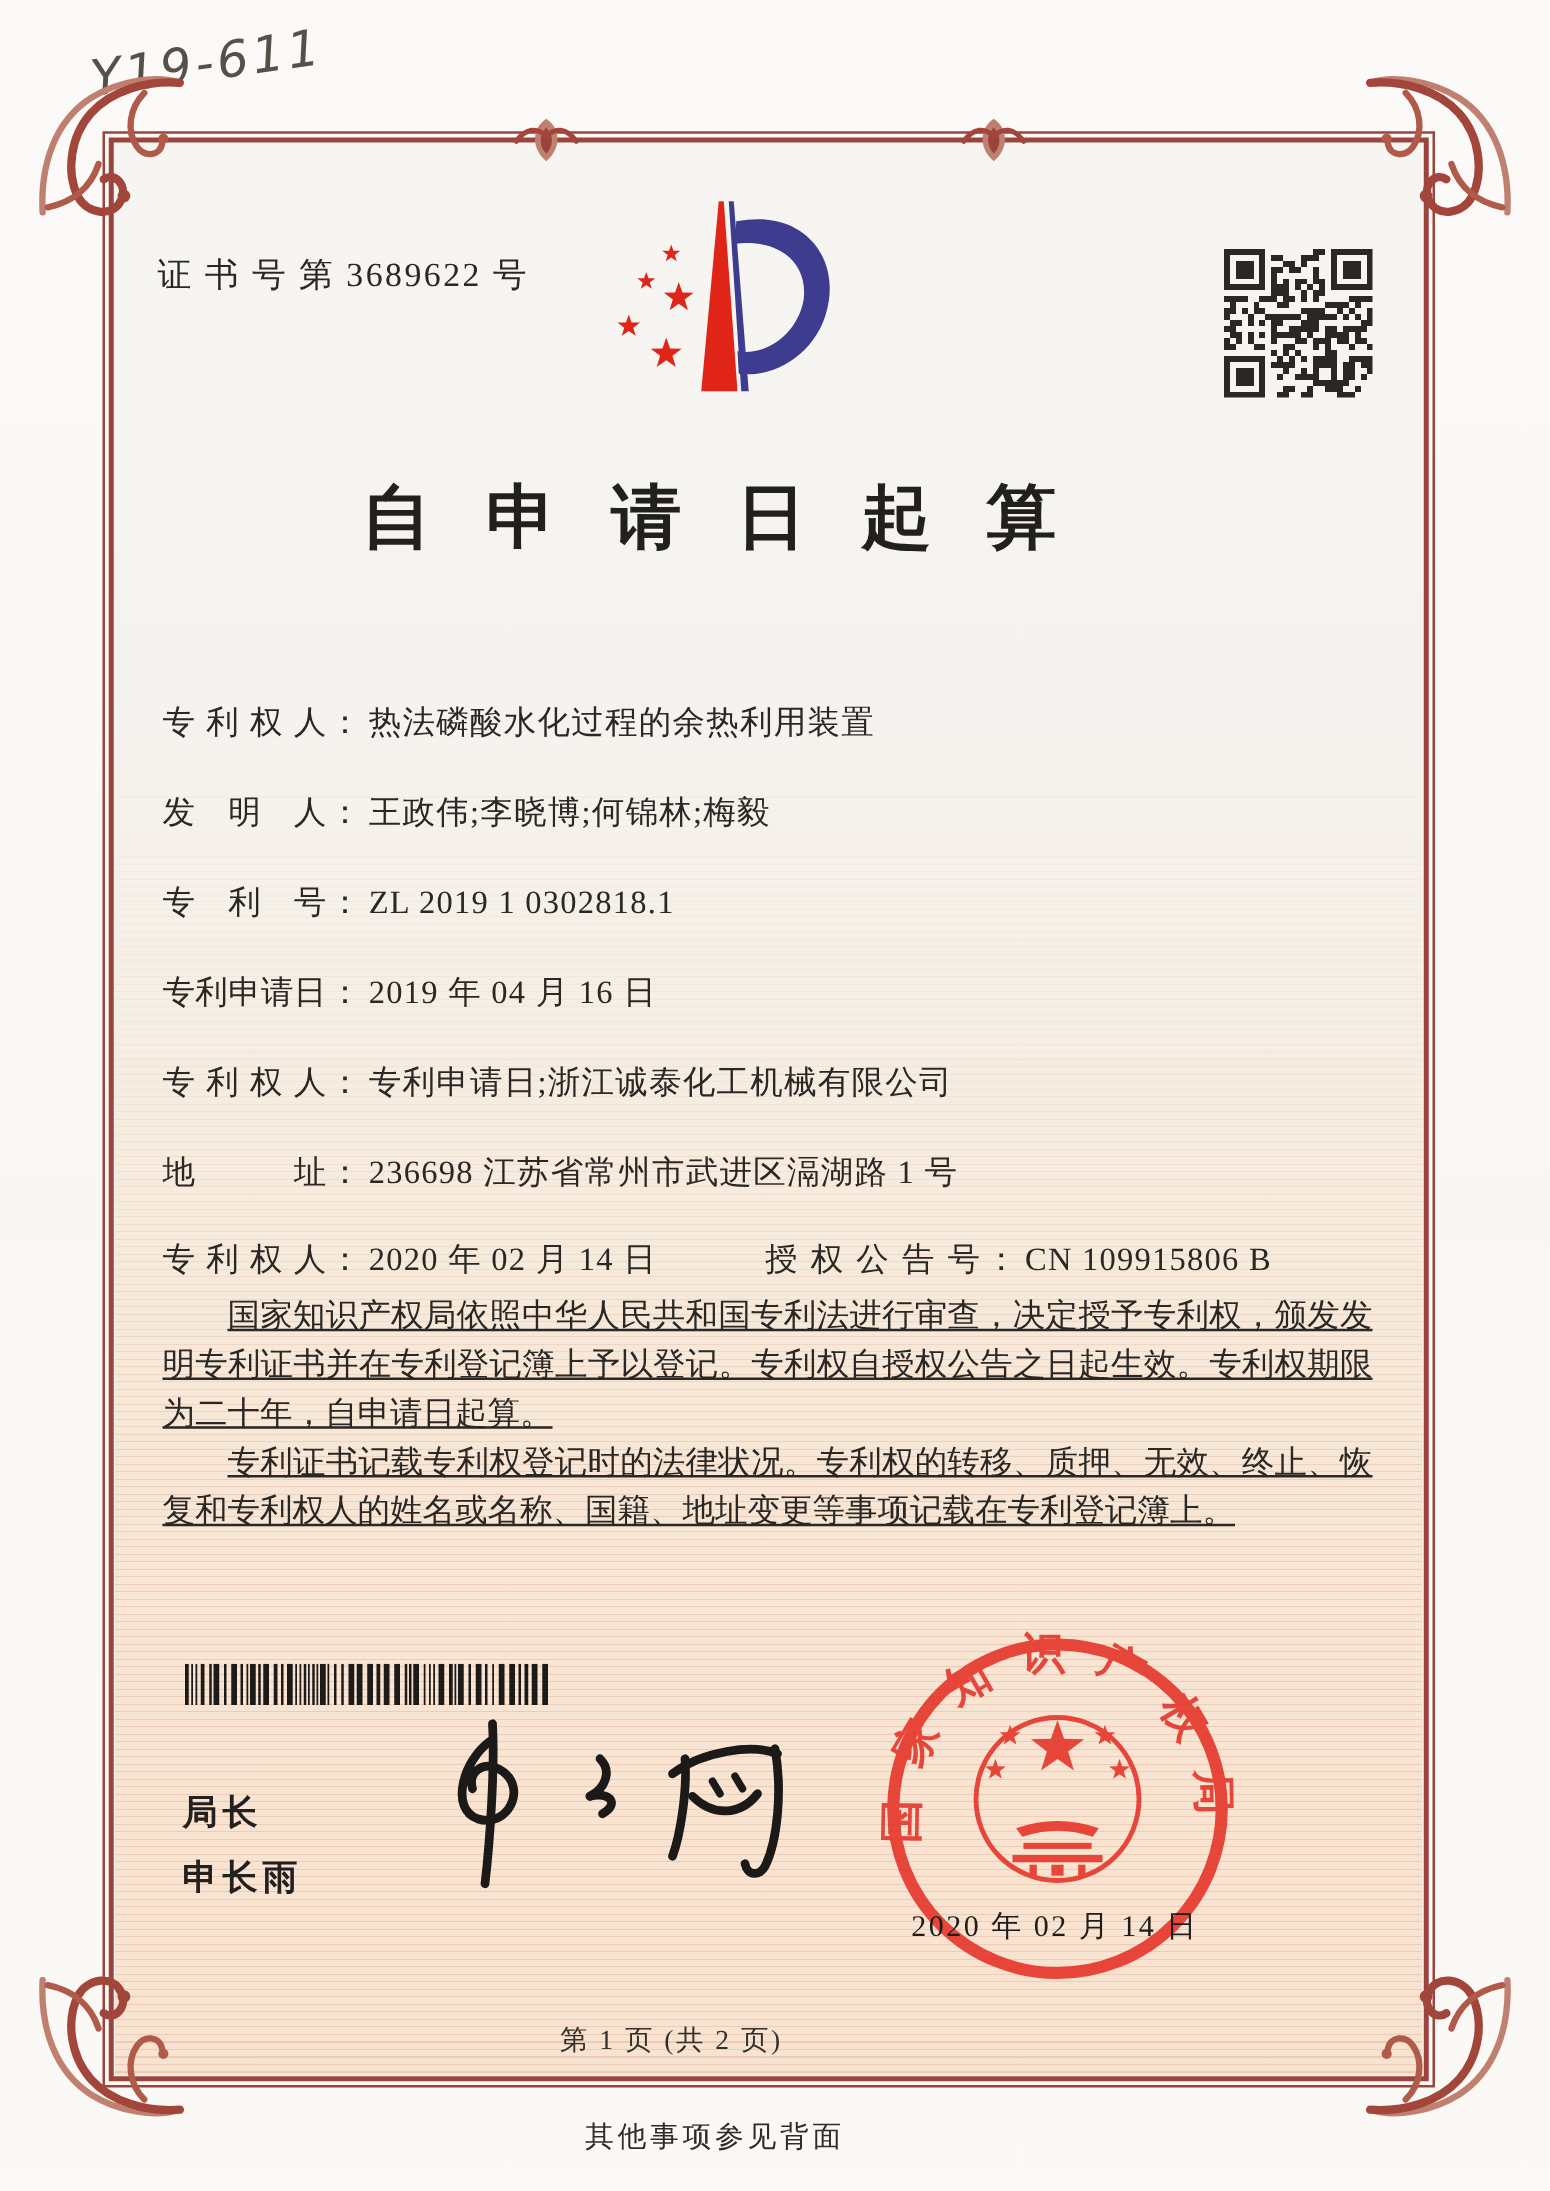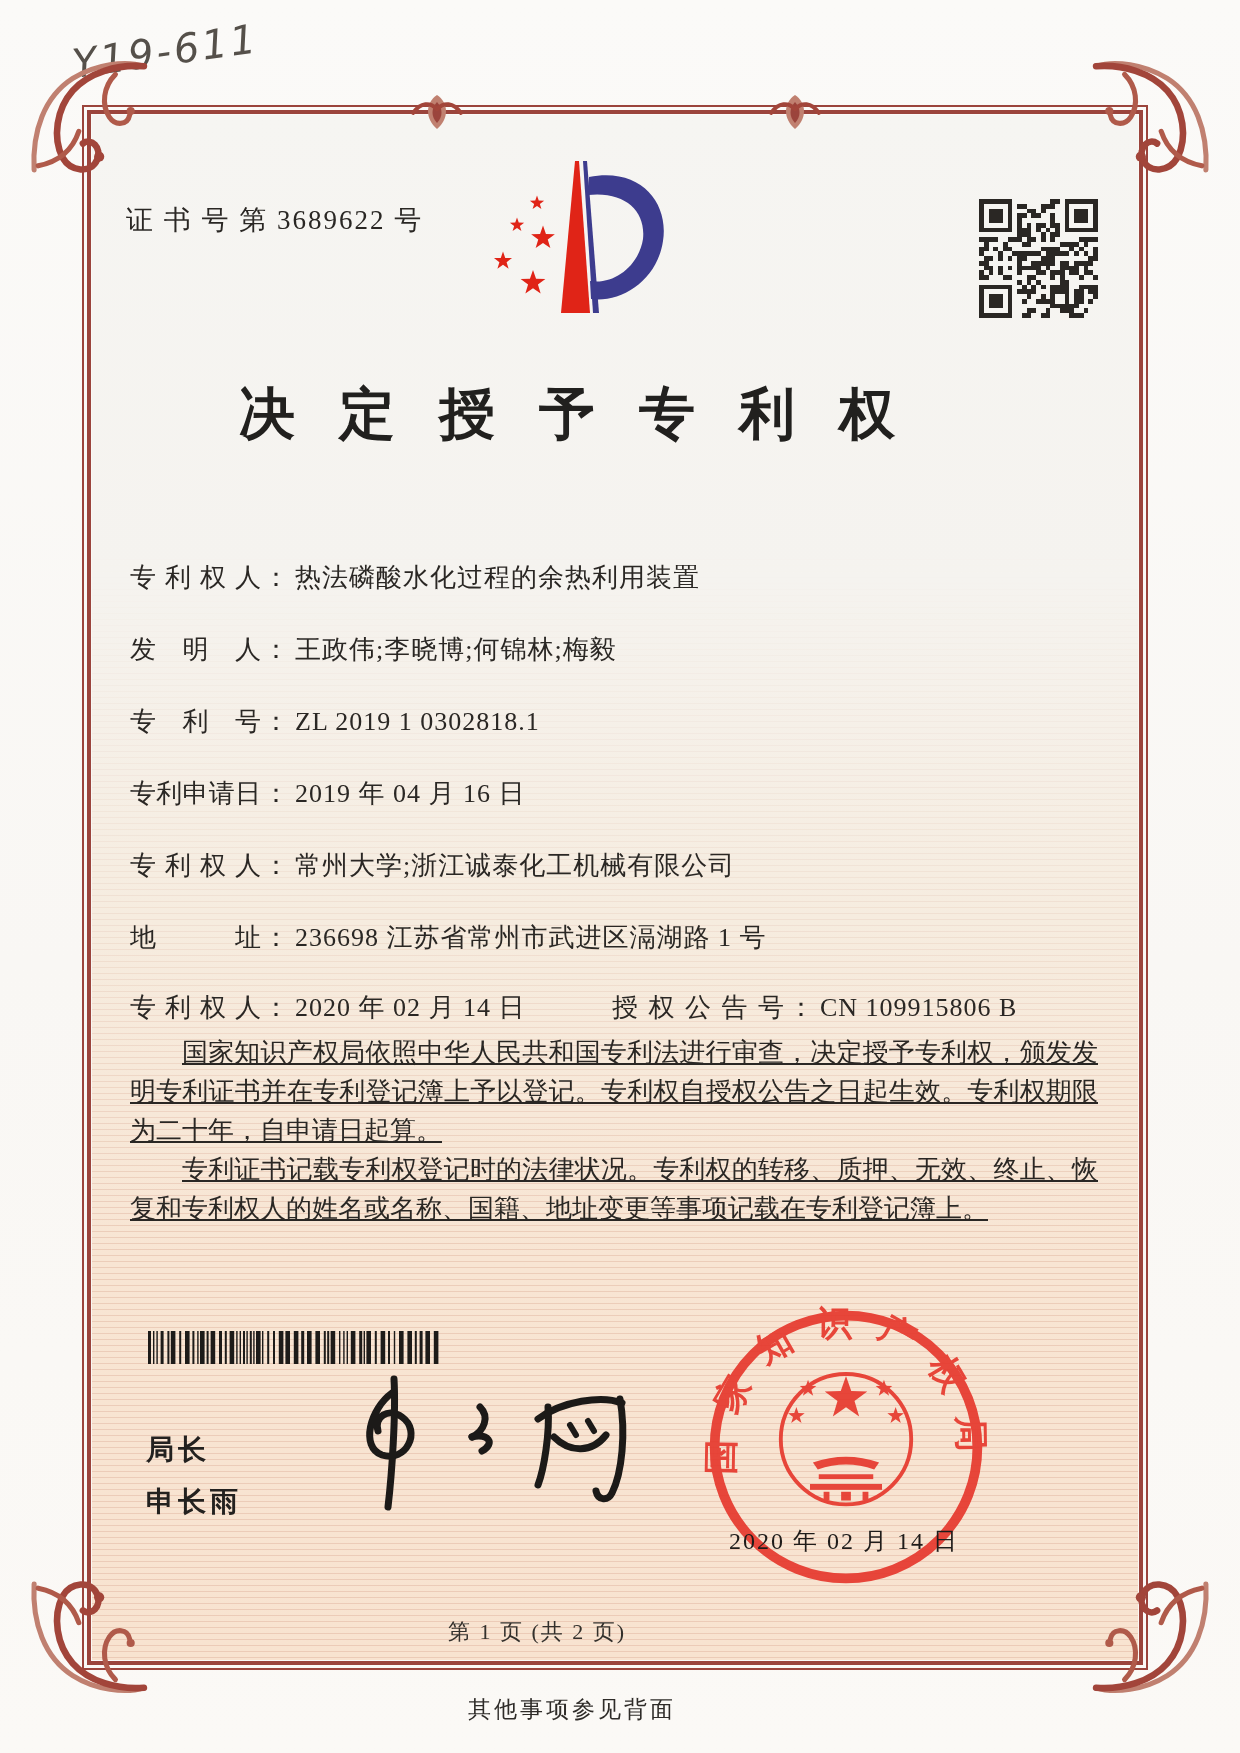--- a/index.html
+++ b/index.html
@@ -359,36 +359,36 @@
         <rect x="1" y="1" width="5" height="5" fill="#f6f5f2"></rect>
         <rect x="2" y="2" width="3" height="3" fill="#2a2724"></rect>
         <rect x="18" y="0" width="7" height="7" fill="#2a2724"></rect>
         <rect x="19" y="1" width="5" height="5" fill="#f6f5f2"></rect>
         <rect x="20" y="2" width="3" height="3" fill="#2a2724"></rect>
         <rect x="0" y="18" width="7" height="7" fill="#2a2724"></rect>
         <rect x="1" y="19" width="5" height="5" fill="#f6f5f2"></rect>
         <rect x="2" y="20" width="3" height="3" fill="#2a2724"></rect>
       </svg>
 
-    <div class="title">决定授予专利权</div>
+    <div class="title">自申请日起算</div>
 
     <div class="frow" style="top:455px">
       <span class="flabel">专利权人</span><span class="fcolon">：</span><span class="fvalue">热法磷酸水化过程的余热利用装置</span>
     </div>
     <div class="frow" style="top:527px">
       <span class="flabel">发明人</span><span class="fcolon">：</span><span class="fvalue">王政伟;李晓博;何锦林;梅毅</span>
     </div>
     <div class="frow" style="top:599px">
       <span class="flabel">专利号</span><span class="fcolon">：</span><span class="fvalue">ZL 2019 1 0302818.1</span>
     </div>
     <div class="frow" style="top:671px">
       <span class="flabel">专利申请日</span><span class="fcolon">：</span><span class="fvalue">2019 年 04 月 16 日</span>
     </div>
     <div class="frow" style="top:743px">
-      <span class="flabel">专利权人</span><span class="fcolon">：</span><span class="fvalue">常州大学;浙江诚泰化工机械有限公司</span>
+      <span class="flabel">专利权人</span><span class="fcolon">：</span><span class="fvalue">专利申请日;浙江诚泰化工机械有限公司</span>
     </div>
     <div class="frow" style="top:815px">
       <span class="flabel">地址</span><span class="fcolon">：</span><span class="fvalue">236698  江苏省常州市武进区滆湖路 1 号</span>
     </div>
 
     <div class="frow" style="top:885px">
       <span class="flabel">专利权人</span><span class="fcolon">：</span><span class="fvalue">2020 年 02 月 14 日</span>
       <span class="grant-right">
         <span class="glabel">授 权 公 告 号</span><span class="fcolon">：</span><span class="fvalue">CN 109915806 B</span>
       </span>

